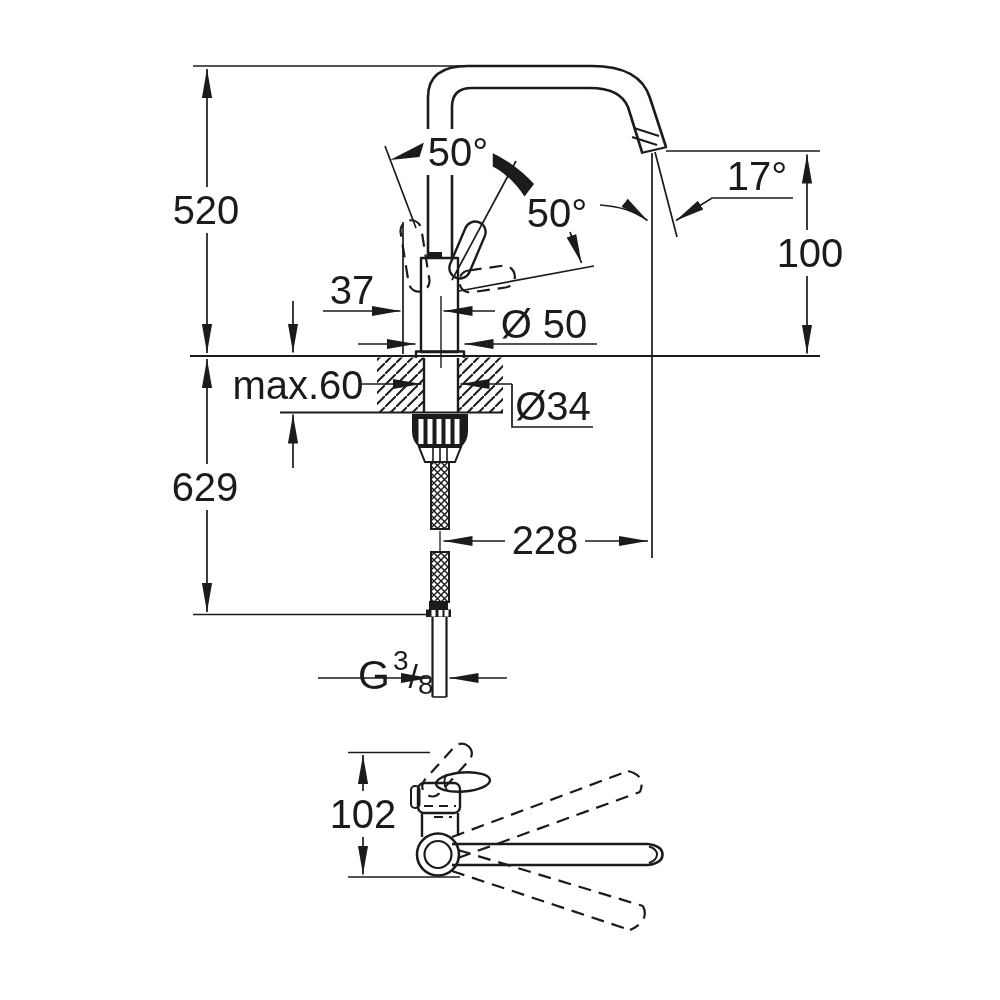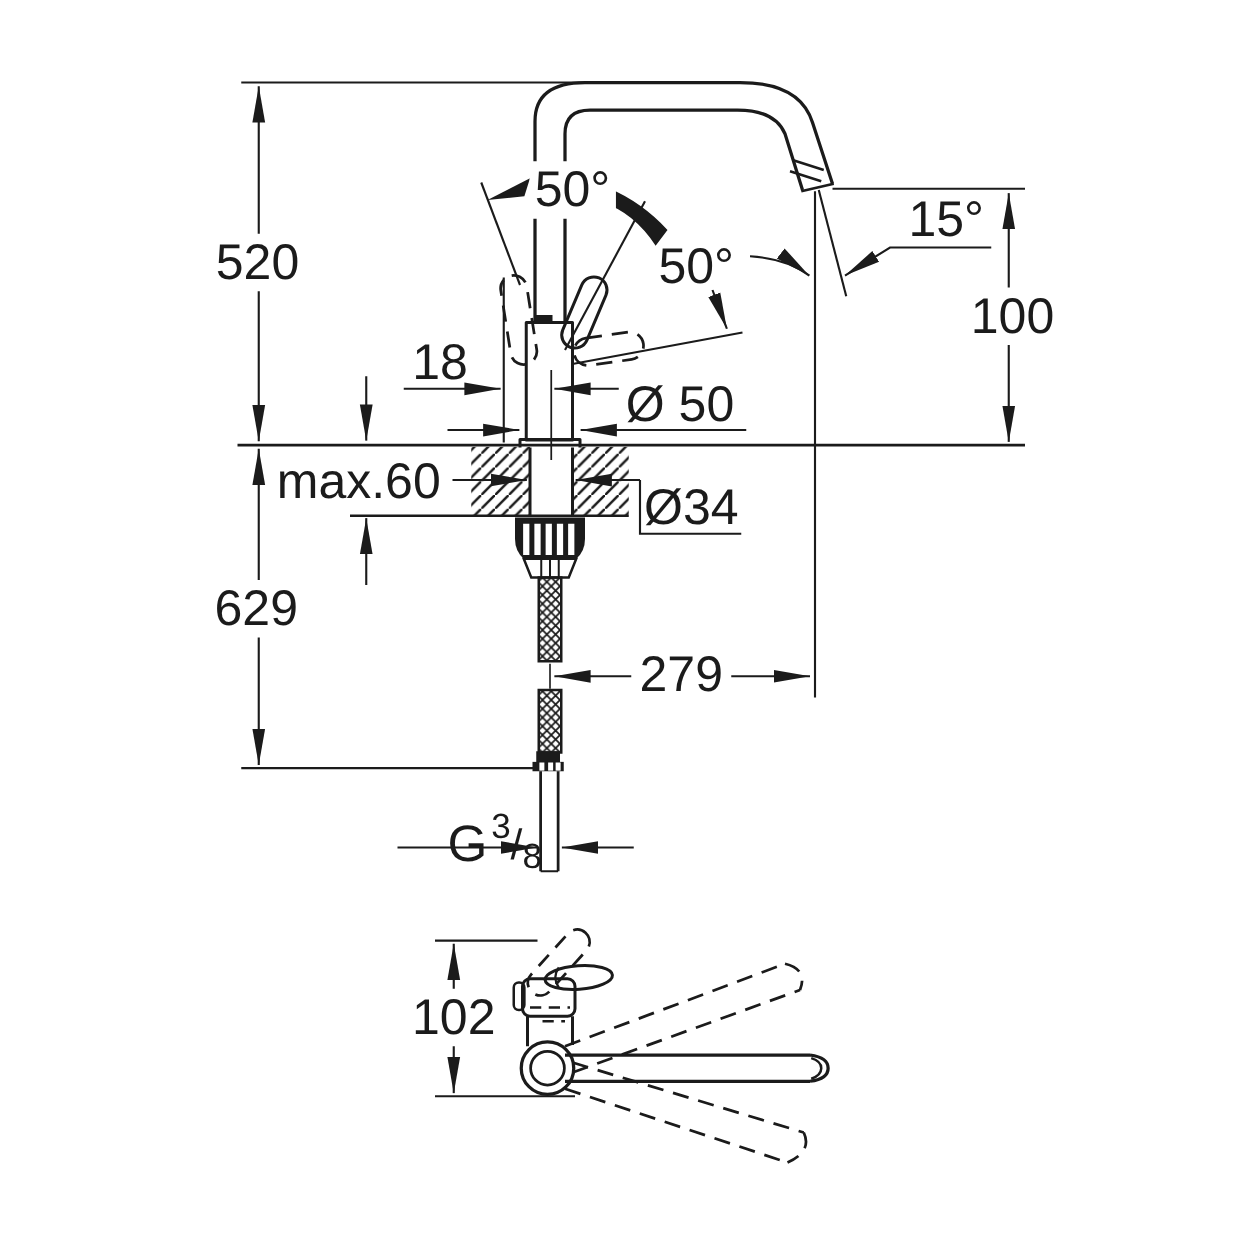--- a/index.html
+++ b/index.html
@@ -145,28 +145,28 @@
     <g stroke-width="2.2" stroke-dasharray="13 8">
       <path d="M 452,837 L 628,771 M 458,858 L 640,792 M 628,771 Q 646.5,775.5 640,792"></path>
       <path d="M 458,850 L 643,906 M 452,871 L 630,930 M 643,906 Q 650,921 630,930"></path>
     </g>
   </g>
 </svg>
 
 <div class="lbl bg" style="left:206px;top:210px">520</div>
 <div class="lbl bg" style="left:458px;top:152px">50°</div>
 <div class="lbl" style="left:557px;top:213px">50°</div>
-<div class="lbl" style="left:757px;top:176px">15°</div>
+<div class="lbl" style="left:757px;top:176px">17°</div>
 <div class="lbl bg" style="left:810px;top:253px">100</div>
-<div class="lbl" style="left:352px;top:290px">18</div>
+<div class="lbl" style="left:352px;top:290px">37</div>
 <div class="lbl" style="left:544px;top:324px">Ø 50</div>
-<div class="lbl" style="left:287px;top:385px">max.60</div>
+<div class="lbl" style="left:298px;top:385px">max.60</div>
 <div class="lbl" style="left:553px;top:406px">Ø34</div>
 <div class="lbl bg" style="left:205px;top:487px">629</div>
-<div class="lbl" style="left:545px;top:540px">279</div>
+<div class="lbl" style="left:545px;top:540px">228</div>
 
 <div class="lbl thread" style="left:358px;top:655px">
   <span class="g">G</span>
       <span class="sup">3</span>
       <span class="slash">/</span>
       <span class="sub">8</span>
 </div>
 
 <div class="lbl bg" style="left:363px;top:814px">102</div>
 

